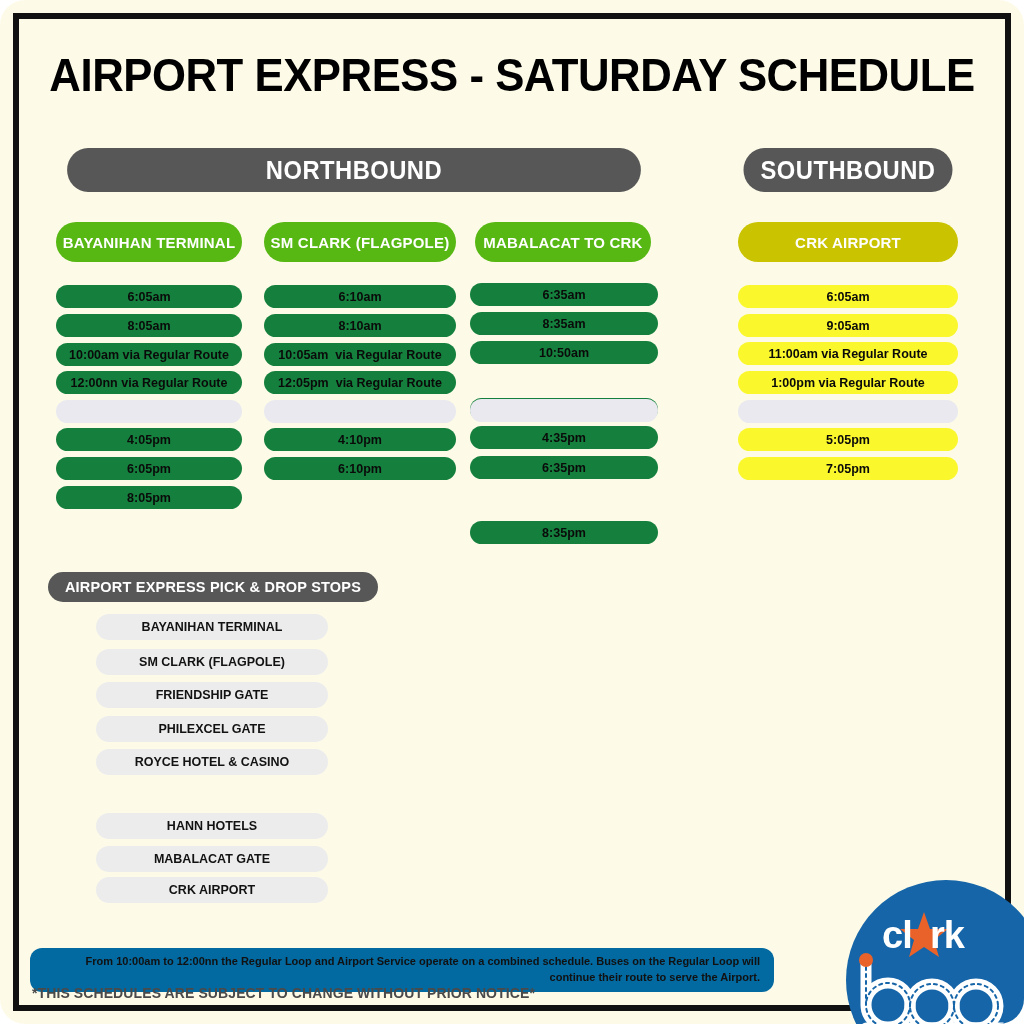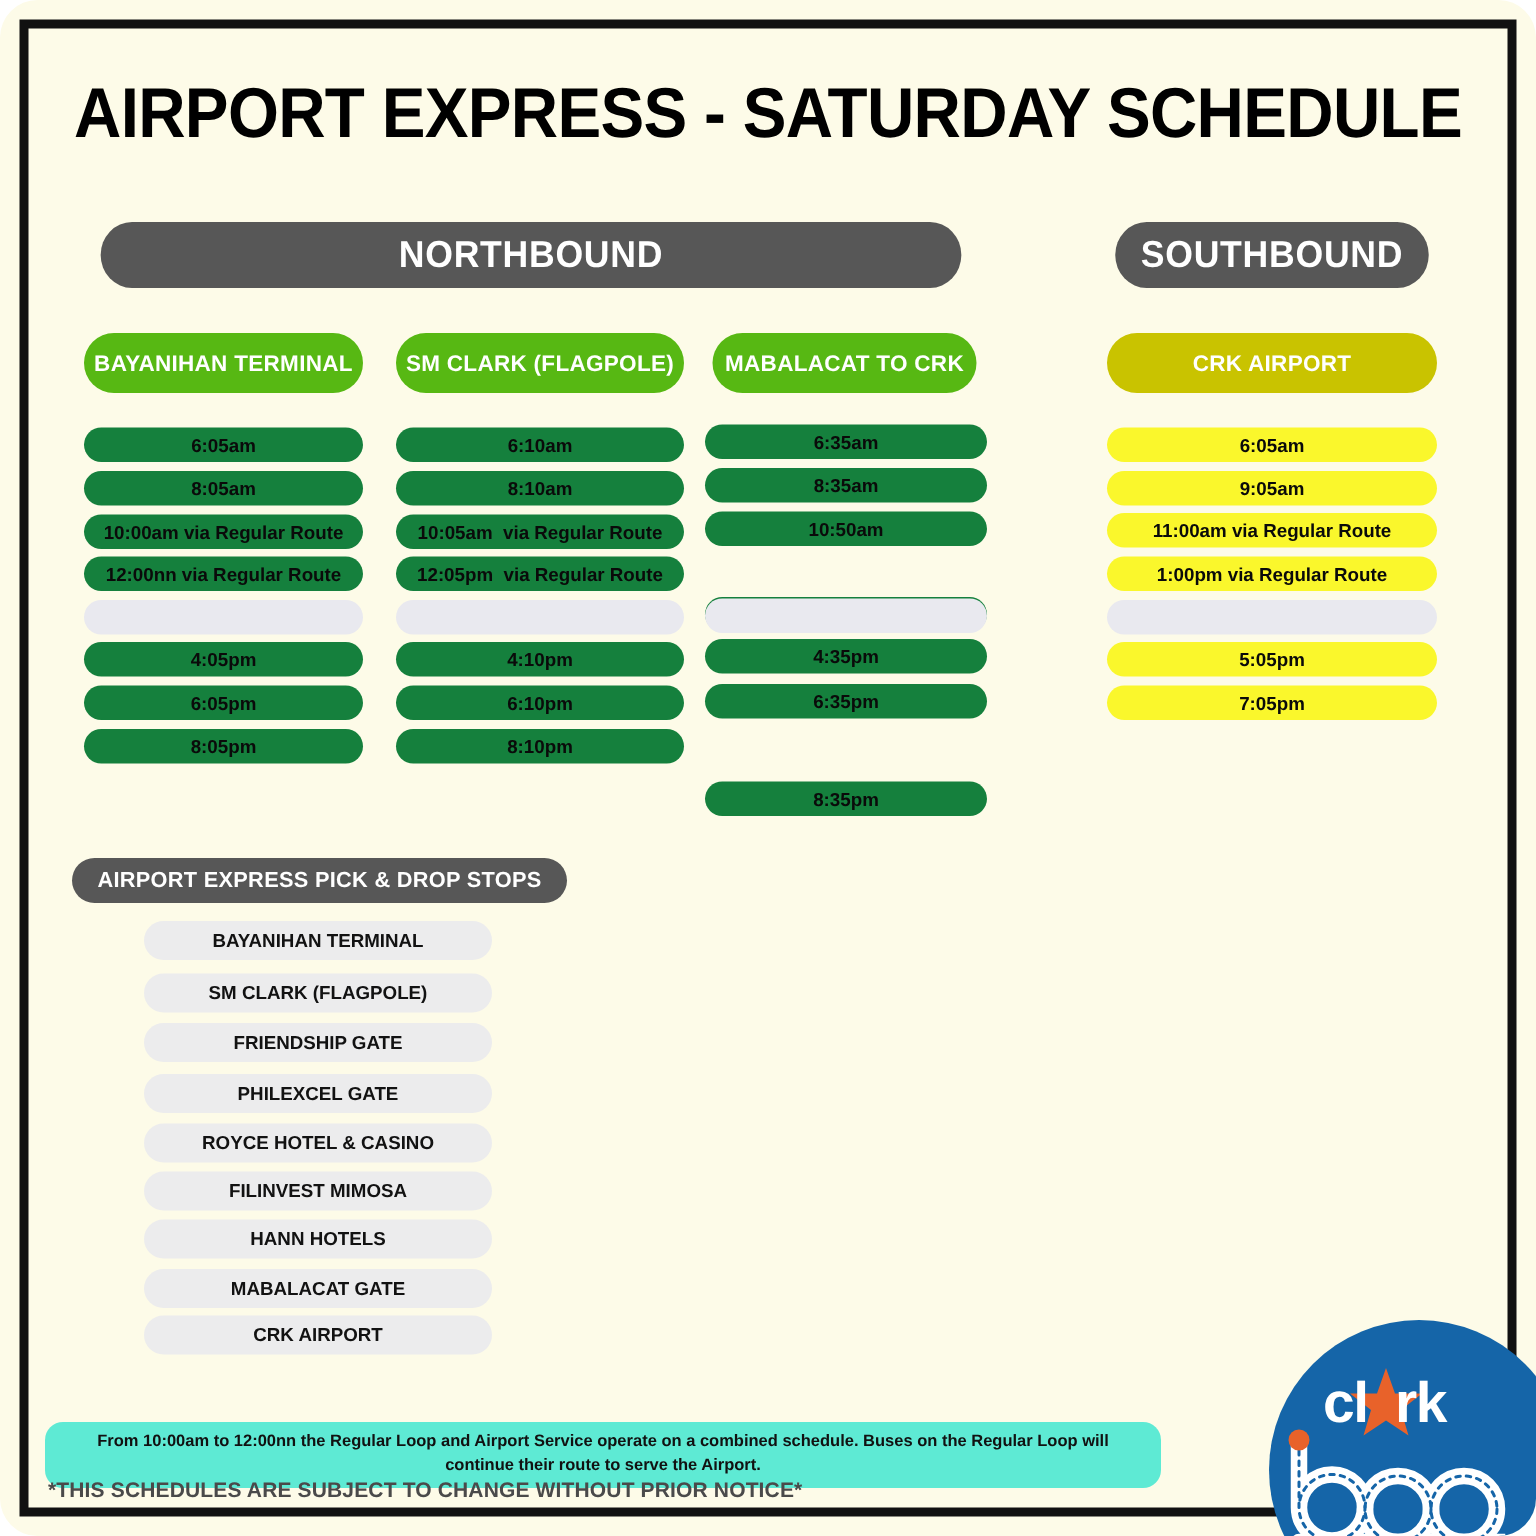--- a/index.html
+++ b/index.html
@@ -147,26 +147,26 @@
   }
 
   
   #footer-note {
     position: absolute;
     left: 30px;
     top: 948px;
     width: 744px;
     min-height: 36px;
     border-radius: 12px;
-    background: #5eead4;
+    background: #0369a1;
     color: #111111;
     font-size: 11px;
     font-weight: bold;
     line-height: 1.45;
-    text-align: center;
+    text-align: right;
     padding: 6px 14px;
     box-sizing: border-box;
     font-family: "Liberation Sans Narrow", "Liberation Sans", sans-serif;
   }
   #footer-disclaimer {
     position: absolute;
     left: 32px;
     top: 985px;
     font-size: 14px;
     font-weight: bold;
@@ -222,21 +222,20 @@
     <div class="col-head green" style="left:264px; top:222px; width:192px;">
       <span>SM CLARK (FLAGPOLE)</span>
     </div>
     <div class="timepill green" style="left:264px; top:285px; width:192px;">6:10am</div>
     <div class="timepill green" style="left:264px; top:314px; width:192px;">8:10am</div>
     <div class="timepill green" style="left:264px; top:343px; width:192px;">10:05am  via Regular Route</div>
     <div class="timepill green" style="left:264px; top:371px; width:192px;">12:05pm  via Regular Route</div>
     <div class="timepill empty" style="left:264px; top:400px; width:192px;"></div>
     <div class="timepill green" style="left:264px; top:428px; width:192px;">4:10pm</div>
     <div class="timepill green" style="left:264px; top:457px; width:192px;">6:10pm</div>
-    <div class="timepill green" style="left:264px; top:486px; width:192px;">8:10pm</div>
 
     <div class="col-head green" style="left:475px; top:222px; width:176px;">
       <span>MABALACAT TO CRK</span>
     </div>
     <div class="timepill green" style="left:470px; top:283px; width:188px;">6:35am</div>
     <div class="timepill green" style="left:470px; top:312px; width:188px;">8:35am</div>
     <div class="timepill green" style="left:470px; top:341px; width:188px;">10:50am</div>
     <div class="timepill green" style="left:470px; top:370px; width:188px;margin-top:28px;">12:50pm</div>
     <div class="timepill empty" style="left:470px; top:399px; width:188px;"></div>
     <div class="timepill green" style="left:470px; top:426px; width:188px;">4:35pm</div>
@@ -255,21 +254,20 @@
     <div class="timepill yellow" style="left:738px; top:457px; width:220px;">7:05pm</div>
 
     <div id="stops-head">
       <span>AIRPORT EXPRESS PICK &amp; DROP STOPS</span>
     </div>
     <div class="stop-pill" style="top:614px;">BAYANIHAN TERMINAL</div>
     <div class="stop-pill" style="top:649px;">SM CLARK (FLAGPOLE)</div>
     <div class="stop-pill" style="top:682px;">FRIENDSHIP GATE</div>
     <div class="stop-pill" style="top:716px;">PHILEXCEL GATE</div>
     <div class="stop-pill" style="top:749px;">ROYCE HOTEL &amp; CASINO</div>
-    <div class="stop-pill" style="top:781px;">FILINVEST MIMOSA</div>
     <div class="stop-pill" style="top:813px;">HANN HOTELS</div>
     <div class="stop-pill" style="top:846px;">MABALACAT GATE</div>
     <div class="stop-pill" style="top:877px;">CRK AIRPORT</div>
 
     <div id="footer-note">From 10:00am to 12:00nn the Regular Loop and Airport Service operate on a combined schedule. Buses on the Regular Loop will continue their route to serve the Airport.</div>
     <div id="footer-disclaimer">*THIS SCHEDULES ARE SUBJECT TO CHANGE WITHOUT PRIOR NOTICE*</div>
 
     <div id="logo">
       <svg width="200" height="200" viewBox="0 0 200 200">
 

